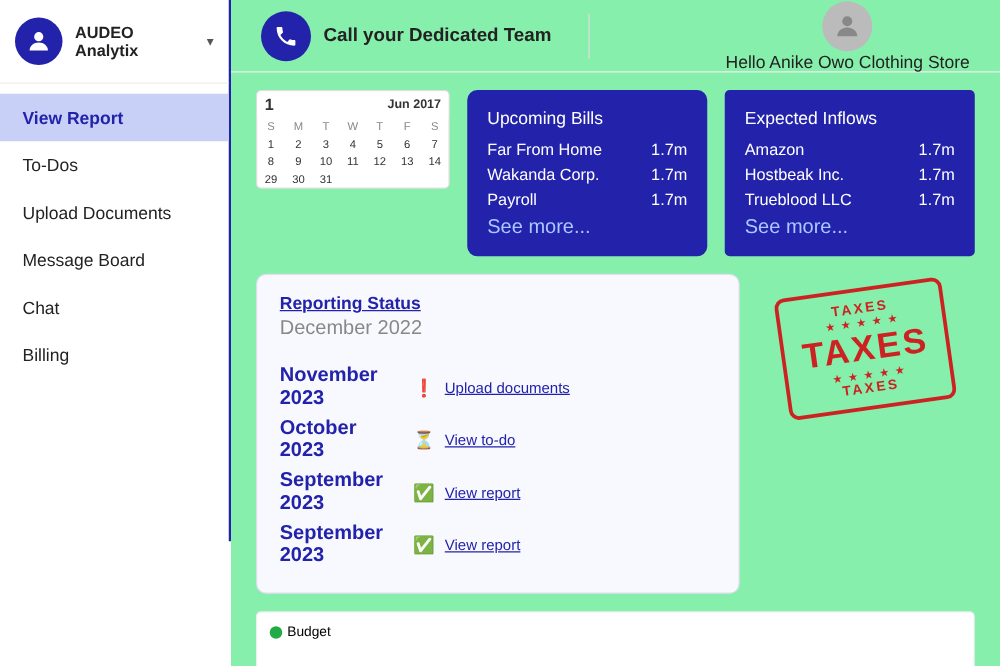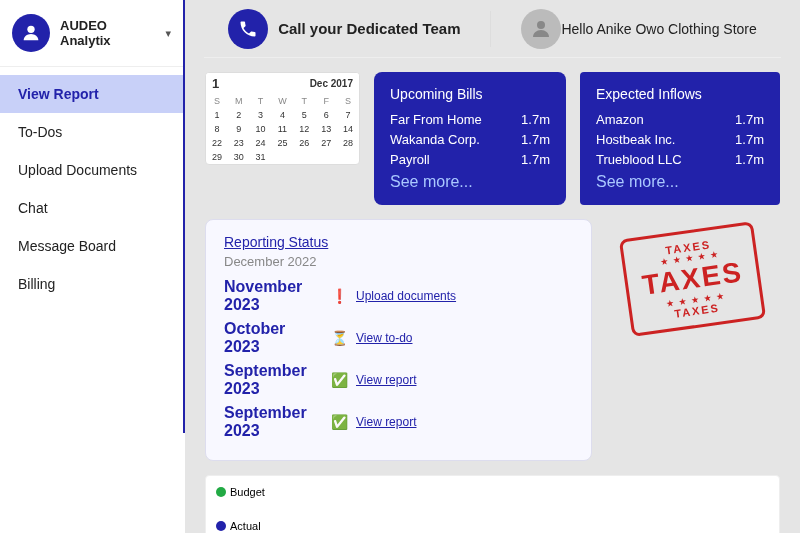--- a/index.html
+++ b/index.html
@@ -44,22 +44,21 @@
       color: #2222aa;
       font-weight: bold;
     }
 
     
     .main {
       flex: 1;
       display: flex;
       flex-direction: column;
       overflow-y: auto;
-      background: #e5e5e5;
-      align-items: center;
+      background: #86efac;
     }
 
     
     .topbar {
       display: flex;
       align-items: center;
       padding: 10px 24px;
       border-bottom: 1px solid #eee;
       gap: 30px;
       min-height: 58px;
@@ -69,21 +68,21 @@
     }
     .phone-icon-circle {
       width: 40px; height: 40px;
       background: #2222aa;
       border-radius: 50%;
       display: flex; align-items: center; justify-content: center;
       color: #fff; font-size: 18px;
     }
     .topbar-call-text { font-size: 15px; font-weight: bold; color: #222; }
     .topbar-divider { width: 1px; height: 36px; background: #ddd; }
-    .topbar-user { display: flex; align-items: center; margin-left: auto; }
+    .topbar-user { display: flex; align-items: center; margin-left: auto; flex-direction: column; }
     .user-avatar-img {
       width: 40px; height: 40px; border-radius: 50%;
       background: #bbb;
       display: flex; align-items: center; justify-content: center;
       font-size: 18px; overflow: hidden;
     }
     .topbar-user-text { font-size: 14px; color: #222; }
 
     
     .content-area {
@@ -163,26 +162,26 @@
     }
     .reporting-card {
       background: #f8f8ff;
       border: 1px solid #dde;
       border-radius: 8px;
       padding: 14px 18px;
       flex: 2;
     }
     .reporting-title {
       font-size: 14px;
-      font-weight: normal;
+      font-weight: bold;
       color: #2222aa;
       text-decoration: underline;
       margin-bottom: 4px;
     }
-    .reporting-subtitle { font-size: 13px; color: #888; margin-bottom: 9px; }
+    .reporting-subtitle { font-size: 16px; color: #888; margin-bottom: 20px; }
     .report-row {
       display: flex;
       align-items: center;
       margin-bottom: 6px;
       gap: 6px;
     }
     .report-month { font-size: 16px; font-weight: bold; color: #2222aa; width: 100px; }
     .report-icon { font-size: 14px; width: 20px; text-align: center; }
     .report-link { font-size: 12px; color: #2222aa; text-decoration: underline; cursor: pointer; }
 
@@ -237,22 +236,22 @@
           <path d="M4 20c0-4 3.6-7 8-7s8 3 8 7"></path>
         </svg>
     </div>
     <span class="profile-name">AUDEO Analytix</span>
     <span class="chevron">▾</span>
   </div>
   <nav class="sidebar-nav">
     <div class="nav-item active">View Report</div>
     <div class="nav-item">To-Dos</div>
     <div class="nav-item">Upload Documents</div>
+    <div class="nav-item">Message Board</div>
     <div class="nav-item">Chat</div>
-    <div class="nav-item">Message Board</div>
     <div class="nav-item">Billing</div>
   </nav>
 </aside>
 
 <main class="main">
 
   <div class="topbar">
     <div class="topbar-call">
       <div class="phone-icon-circle">
         <svg width="20" height="20" viewBox="0 0 24 24" fill="white">
@@ -273,21 +272,21 @@
     </div>
   </div>
 
   <div class="content-area">
 
     <div class="top-section">
 
       <div class="mini-calendar">
         <div class="cal-header">
           <span class="cal-day-1">1</span>
-          <span class="cal-month">Dec 2017</span>
+          <span class="cal-month">Jun 2017</span>
         </div>
         <table class="cal-grid">
           <thead>
             <tr>
               <th>S</th>
               <th>M</th>
               <th>T</th>
               <th>W</th>
               <th>T</th>
               <th>F</th>
@@ -307,29 +306,20 @@
             <tr>
               <td class="cal-sunday">8</td>
               <td>9</td>
               <td>10</td>
               <td>11</td>
               <td>12</td>
               <td>13</td>
               <td>14</td>
             </tr>
             <tr>
-              <td class="cal-sunday">22</td>
-              <td>23</td>
-              <td>24</td>
-              <td>25</td>
-              <td>26</td>
-              <td>27</td>
-              <td>28</td>
-            </tr>
-            <tr>
               <td class="cal-sunday">29</td>
               <td>30</td>
               <td>31</td>
               <td></td>
               <td></td>
               <td></td>
               <td></td>
             </tr>
           </tbody>
         </table>

